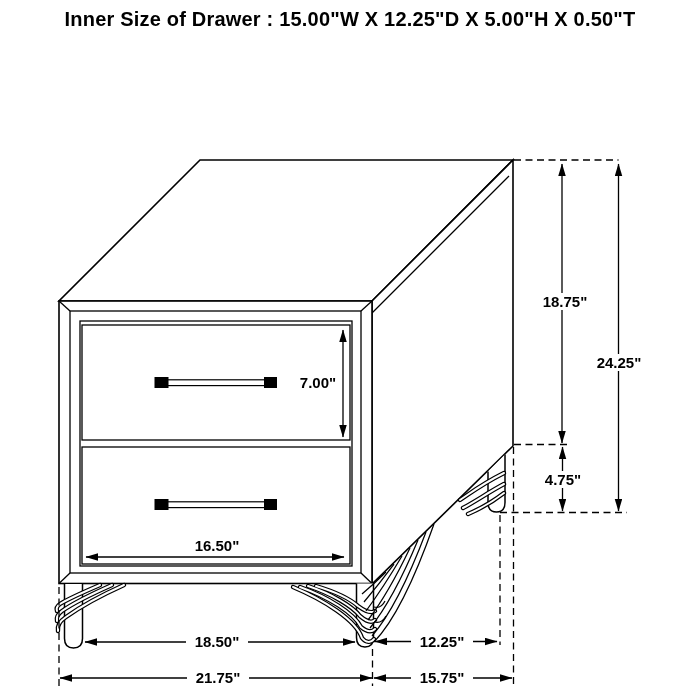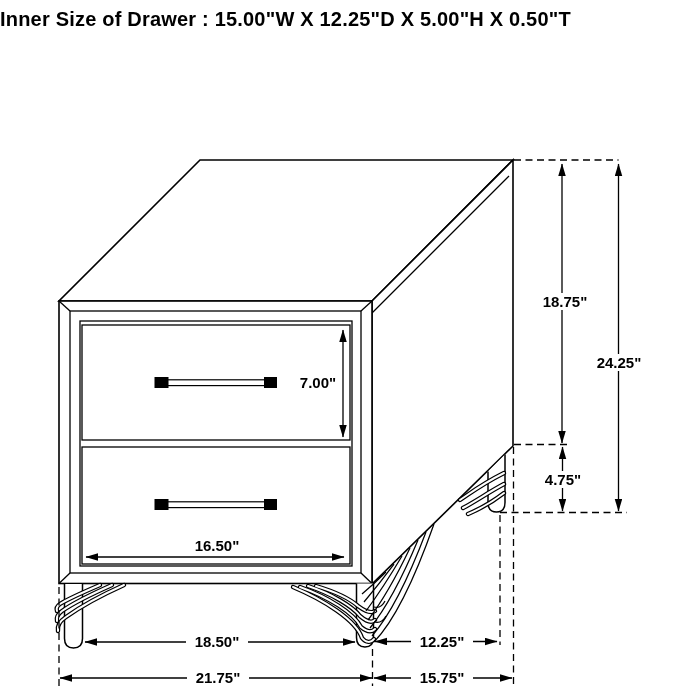--- a/index.html
+++ b/index.html
@@ -9,21 +9,21 @@
     height: 700px;
     background: #ffffff;
     font-family: "Liberation Sans", "DejaVu Sans", sans-serif;
     overflow: hidden;
   }
   .title {
     position: absolute;
     top: 8px;
     left: 0;
     width: 700px;
-    text-align: left;
+    text-align: center;
     font-size: 20px;
     font-weight: bold;
     color: #000000;
     letter-spacing: 0.2px;
     white-space: nowrap;
   }
   svg { position: absolute; left: 0; top: 0; }
   .face   { fill: #ffffff; stroke: #000000; stroke-width: 1.6; stroke-linejoin: miter; }
   .thin   { fill: none; stroke: #000000; stroke-width: 1.3; }
   .leg    { fill: #ffffff; stroke: #000000; stroke-width: 1.5; }

